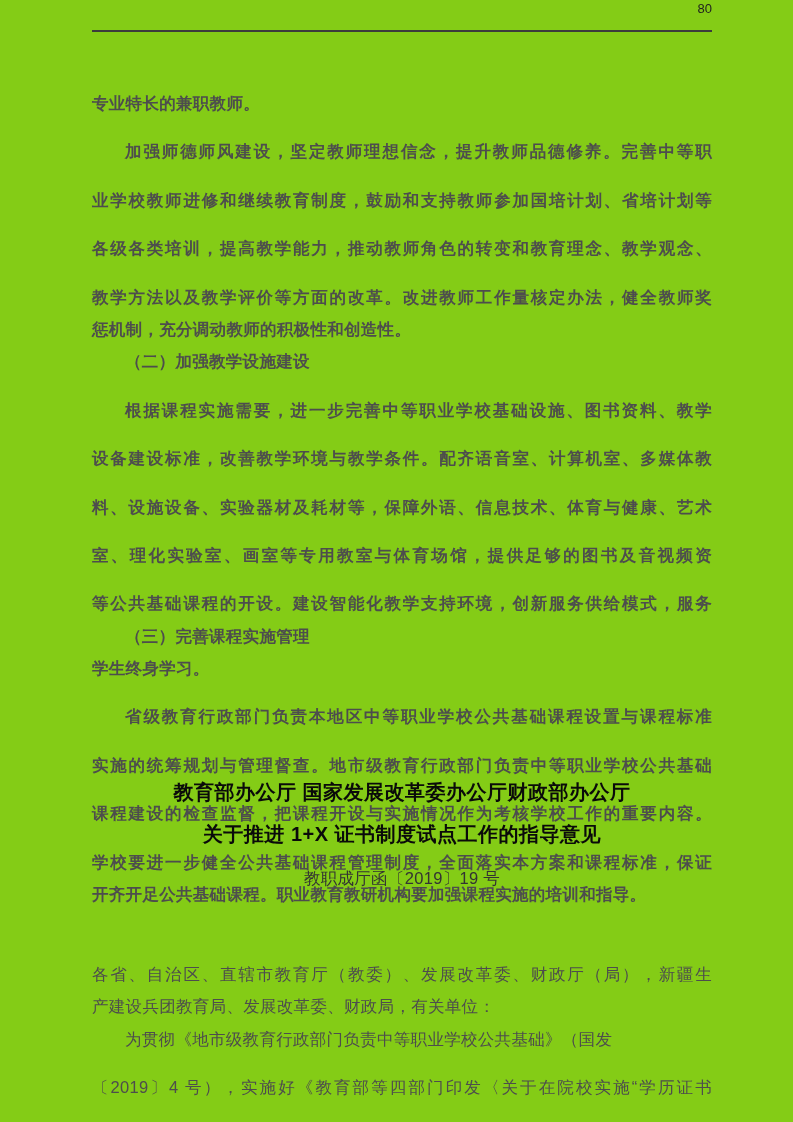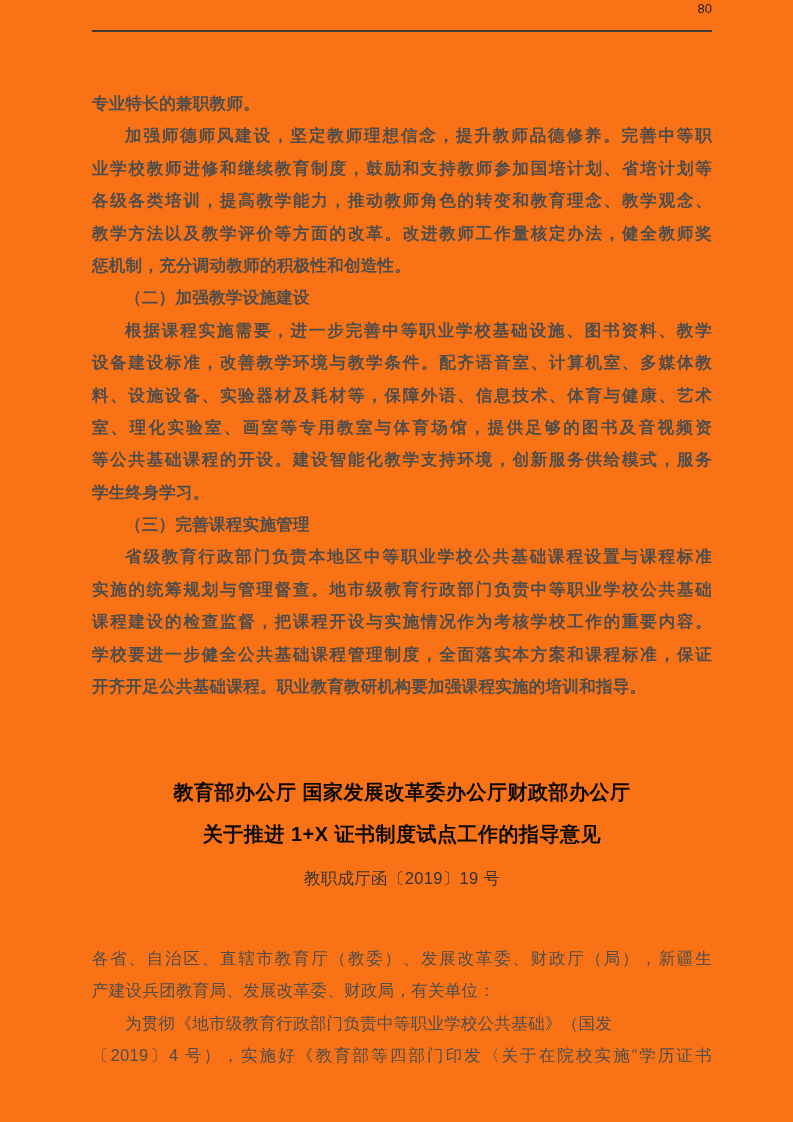--- a/index.html
+++ b/index.html
@@ -10,21 +10,21 @@
   body {
     width: 793px;
     height: 1122px;
     position: relative;
     overflow: hidden;
     font-family: "Liberation Sans", "DejaVu Sans", sans-serif;
   }
   .page {
     position: absolute;
     inset: 0;
-    background: #f97316;
+    background: #84cc16;
   }
   .page-number {
     position: absolute;
     top: 1px;
     left: 92px;
     width: 620px;
     text-align: right;
     font-size: 13px;
     color: var(--page-number-text, #1f1f1f);
   }
@@ -49,20 +49,21 @@
   .line {
     height: 32.4px;
     line-height: 32.4px;
     text-align: left;
     overflow: visible;
   }
   .line.indent { text-indent: 2em; }
   .line.fill {
     text-align: justify;
     text-align-last: justify;
+    margin-top: 16px;
   }
   .title-line {
     position: absolute;
     left: 92px;
     width: 620px;
     text-align: center;
     font-weight: bold;
     font-size: 20px;
     line-height: 24px;
     color: var(--heading-text, #0a0a0a);
@@ -97,22 +98,22 @@
       <div class="line fill">业学校教师进修和继续教育制度，鼓励和支持教师参加国培计划、省培计划等</div>
       <div class="line fill">各级各类培训，提高教学能力，推动教师角色的转变和教育理念、教学观念、</div>
       <div class="line fill">教学方法以及教学评价等方面的改革。改进教师工作量核定办法，健全教师奖</div>
       <div class="line">惩机制，充分调动教师的积极性和创造性。</div>
       <div class="line indent">（二）加强教学设施建设</div>
       <div class="line indent fill">根据课程实施需要，进一步完善中等职业学校基础设施、图书资料、教学</div>
       <div class="line fill">设备建设标准，改善教学环境与教学条件。配齐语音室、计算机室、多媒体教</div>
       <div class="line fill">料、设施设备、实验器材及耗材等，保障外语、信息技术、体育与健康、艺术</div>
       <div class="line fill">室、理化实验室、画室等专用教室与体育场馆，提供足够的图书及音视频资</div>
       <div class="line fill">等公共基础课程的开设。建设智能化教学支持环境，创新服务供给模式，服务</div>
+      <div class="line indent">（三）完善课程实施管理</div>
       <div class="line">学生终身学习。</div>
-      <div class="line indent">（三）完善课程实施管理</div>
       <div class="line indent fill">省级教育行政部门负责本地区中等职业学校公共基础课程设置与课程标准</div>
       <div class="line fill">实施的统筹规划与管理督查。地市级教育行政部门负责中等职业学校公共基础</div>
       <div class="line fill">课程建设的检查监督，把课程开设与实施情况作为考核学校工作的重要内容。</div>
       <div class="line fill">学校要进一步健全公共基础课程管理制度，全面落实本方案和课程标准，保证</div>
       <div class="line">开齐开足公共基础课程。职业教育教研机构要加强课程实施的培训和指导。</div>
     </div>
 
   <div class="title-line title1">教育部办公厅 国家发展改革委办公厅财政部办公厅</div>
 
   <div class="title-line title2">关于推进 1+X 证书制度试点工作的指导意见</div>

